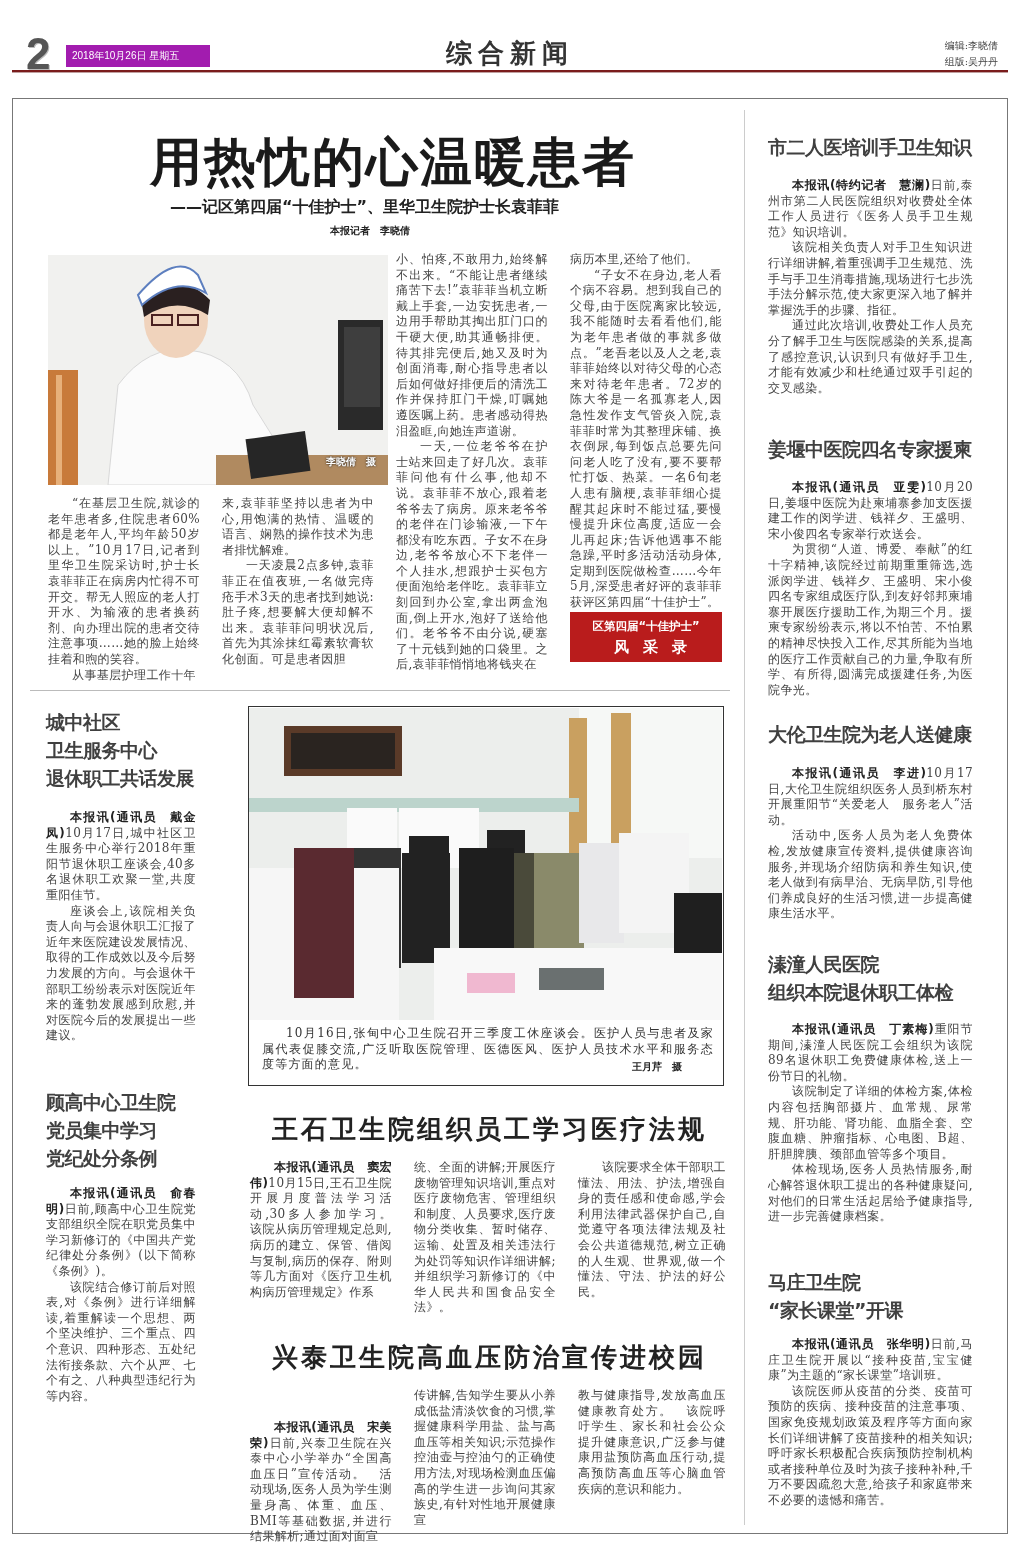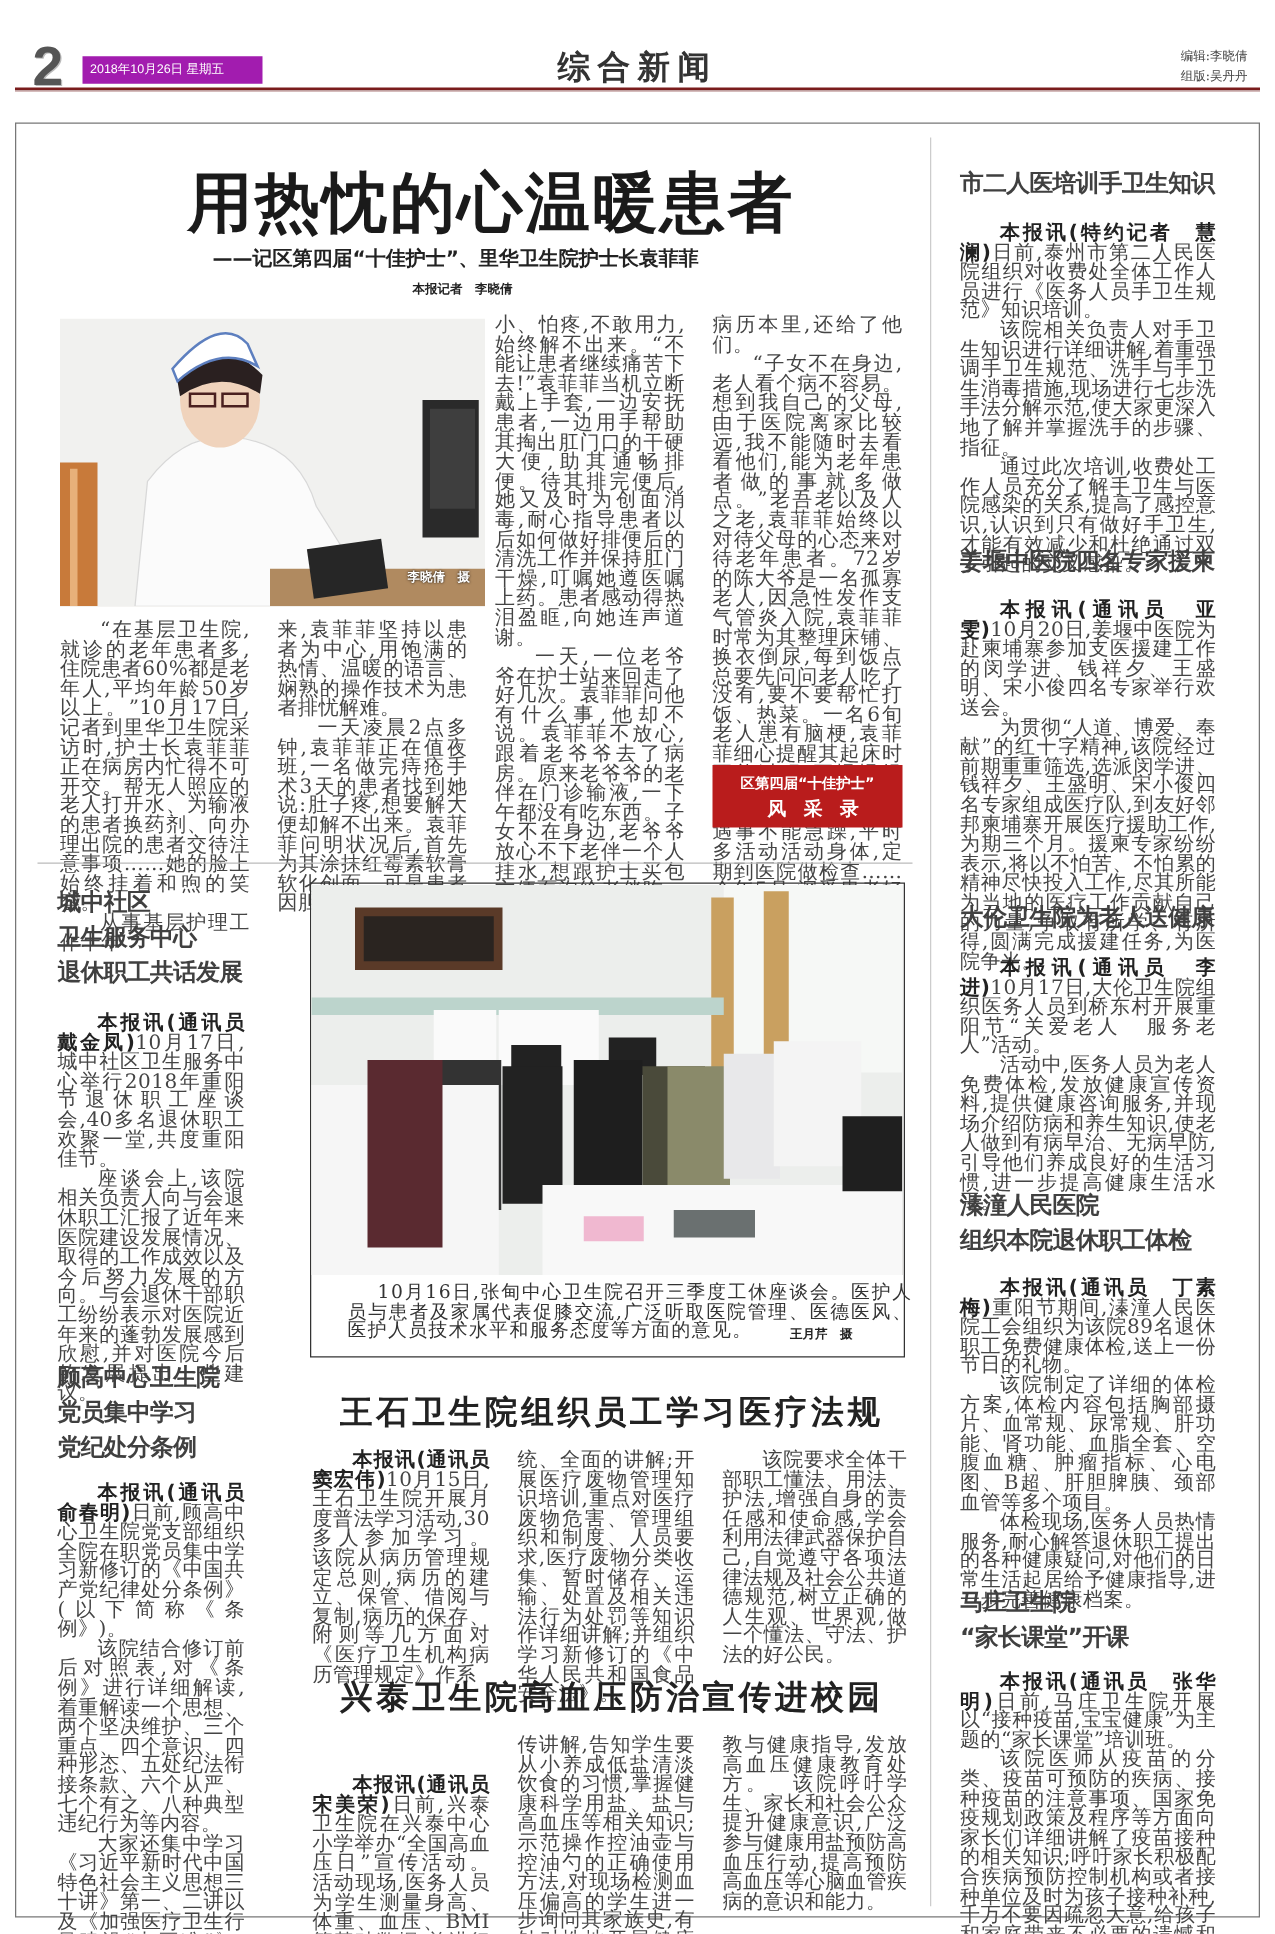--- a/index.html
+++ b/index.html
@@ -10,21 +10,21 @@
 
   
   .page-num { left: 26px; top: 32px; font-family: "Liberation Sans", sans-serif; font-size: 44px; font-weight: bold; color: #555; line-height: 1; text-shadow: 1px 1px 0 #bbb; }
   .date-box { left: 66px; top: 45px; height: 22px; width: 144px; background: #a21caf; color: #fff; font-size: 10px; line-height: 22px; padding-left: 6px; font-family: "Liberation Sans", sans-serif; }
   .section-title { left: 0; width: 1020px; top: 36px; text-align: center; font-size: 26px; color: #333; letter-spacing: 6px; font-family: "DejaVu Serif", serif; font-weight: bold; }
   .editors { right: 22px; top: 38px; font-size: 10px; line-height: 16px; color: #444; text-align: left; }
   .rule-red { left: 12px; right: 12px; top: 70px; height: 3px; background: #7a1c1c; border-bottom: 1px solid #c0a0a0; }
   .frame { left: 12px; top: 98px; width: 996px; height: 1436px; border: 1px solid #777; }
 
   
-  .col { font-size: 16px; line-height: 15.6px; color: #444; text-align: justify; letter-spacing: 0.4px; }
+  .col { font-size: 12px; line-height: 15.6px; color: #444; text-align: justify; letter-spacing: 0.4px; }
   .col p { text-indent: 2em; }
   .col p.noindent { text-indent: 0; }
   .col b { font-family: "DejaVu Sans", sans-serif; font-weight: bold; color: #222; }
 
   .headline-main { left: 150px; top: 128px; font-size: 52px; font-weight: 900; color: #1a1a1a; letter-spacing: 2px; font-family: "DejaVu Serif", serif; }
   .subhead { left: 170px; top: 197px; font-size: 16px; color: #222; font-family: "DejaVu Sans", sans-serif; font-weight: bold; }
   .byline { left: 330px; top: 224px; font-size: 10px; color: #222; font-family: "DejaVu Sans", sans-serif; font-weight: bold; }
 
   .side-head { font-family: "DejaVu Sans", sans-serif; font-weight: bold; color: #404040; font-size: 19px; line-height: 28px; letter-spacing: -0.5px; }
   .wide-head { font-family: "DejaVu Serif", serif; font-weight: bold; color: #222; font-size: 26px; letter-spacing: 3px; }
@@ -32,21 +32,21 @@
   
   .photo { overflow: hidden; }
   .photo1 { left: 48px; top: 255px; width: 340px; height: 230px; background: linear-gradient(180deg,#f2f2f0 0%,#ecebe8 60%,#d8d4cc 100%); }
   .photo2 { left: 249px; top: 708px; width: 473px; height: 312px; background: linear-gradient(180deg,#eef0ee 0%,#e6e6e0 45%,#c8c6c0 100%); }
   .photo-frame { left: 248px; top: 706px; width: 476px; height: 380px; border: 1px solid #333; }
 
   .promo { left: 570px; top: 612px; width: 152px; height: 50px; background: #b91c1c; color: #fff; text-align: center; font-family: "DejaVu Sans", sans-serif; font-weight: bold; }
   .promo .l1 { font-size: 11.5px; line-height: 22px; padding-top: 3px; }
   .promo .l2 { font-size: 15px; line-height: 20px; letter-spacing: 14px; padding-left: 23px; font-family: "DejaVu Serif", serif; }
 
-  .caption { font-size: 15px; line-height: 15.5px; color: #333; letter-spacing: 1.2px; text-align: justify; margin-left: 16px; }
+  .caption { font-size: 12px; line-height: 15.5px; color: #333; letter-spacing: 1.2px; text-align: justify; }
   .divider-v { background: #ccc; width: 1px; }
 </style>
 </head>
 <body>
 
 <div class="abs page-num">2</div>
 <div class="abs date-box">2018年10月26日  星期五</div>
 <div class="abs section-title">综合新闻</div>
 <div class="abs editors">
   <div>编辑:李晓倩</div>
@@ -153,21 +153,20 @@
 </div>
 
 <div class="abs side-head" style="left:46px;top:1088px;">
   <div>顾高中心卫生院</div>
   <div>党员集中学习</div>
   <div>党纪处分条例</div>
 </div>
 <div class="abs col" style="left:46px;top:1186px;width:150px;">
   <p><b>本报讯(通讯员　俞春明)</b><span>日前,顾高中心卫生院党支部组织全院在职党员集中学习新修订的《中国共产党纪律处分条例》(以下简称《条例》)。</span></p>
   <p>该院结合修订前后对照表,对《条例》进行详细解读,着重解读一个思想、两个坚决维护、三个重点、四个意识、四种形态、五处纪法衔接条款、六个从严、七个有之、八种典型违纪行为等内容。</p>
-  <p>大家还集中学习《习近平新时代中国特色社会主义思想三十讲》第一、二讲以及《加强医疗卫生行风建设“九不准”》,并结合全省卫计系统警示教育会上的讲话精神谈了各自的学习体会。</p>
 </div>
 
 <div class="abs photo-frame"></div>
 <div class="abs photo photo2">
   <svg width="473" height="312" viewBox="0 0 473 312">
     <rect x="0" y="0" width="473" height="312" fill="#eceeec"></rect>
     <rect x="330" y="0" width="143" height="150" fill="#f6f8f6"></rect>
     <rect x="320" y="10" width="18" height="150" fill="#c9a060"></rect>
     <rect x="362" y="5" width="20" height="150" fill="#c9a060"></rect>
     <rect x="35" y="18" width="118" height="50" fill="#5a3a28"></rect>

